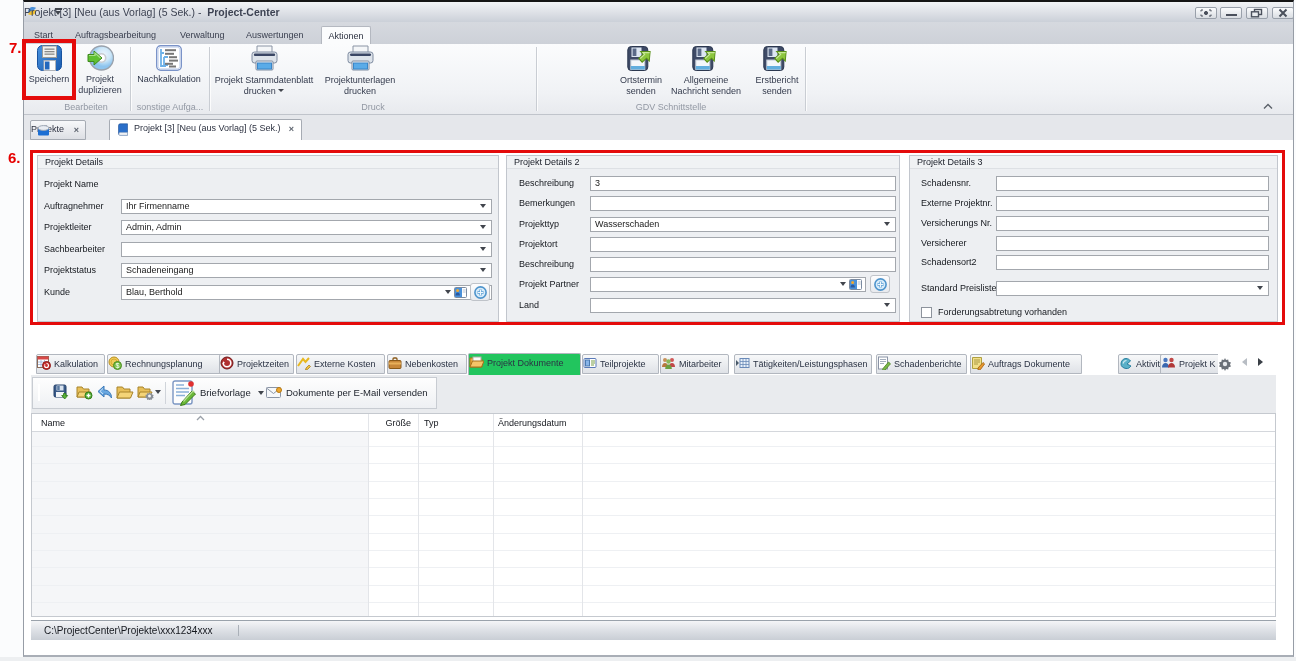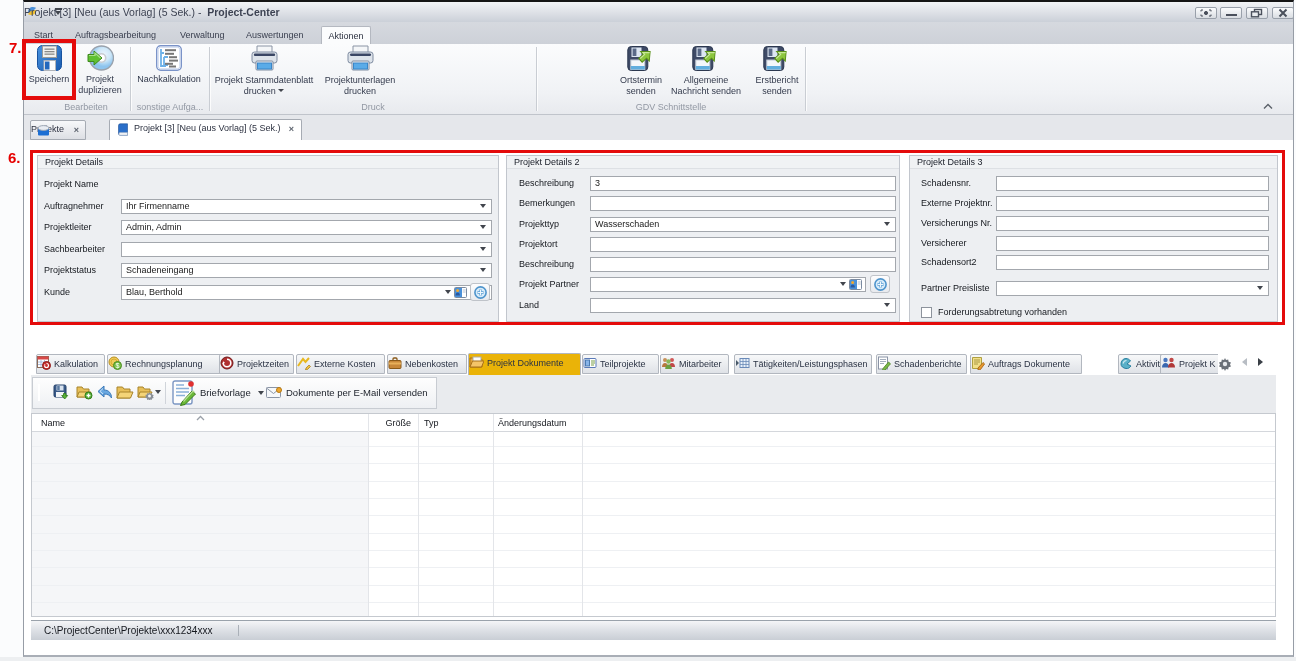--- a/index.html
+++ b/index.html
@@ -18,21 +18,21 @@
 .dtab{position:absolute;top:1px;height:20px;background:linear-gradient(#f7f8fa,#dddfe4);border:1px solid #a6abb3;border-radius:2px 2px 0 0;line-height:17px;color:#2c3140}
 .dtab.act{top:0;height:21px;background:#fff;border-bottom:none}
 .content{position:absolute;left:0;top:138px;width:1269px;height:502px;background:#fff}
 .panel{position:absolute;border:1px solid #c2c6cd;background:#edeff2;top:15px;height:167px}
 .phead{position:absolute;left:0;top:0;right:0;height:13px;background:#f0f2f4;border-bottom:1px solid #dde0e4;line-height:13px;padding-left:7px;color:#20242e}
 .flbl{position:absolute;line-height:15px;color:#15181e;white-space:nowrap}
 .fld{position:absolute;height:15px;background:#fff;border:1px solid #a3a7ad;line-height:13px;padding-left:4px;white-space:nowrap}
 .dar{position:absolute;width:0;height:0;border-left:3.5px solid transparent;border-right:3.5px solid transparent;border-top:4px solid #41454d}
 .plusbtn{position:absolute;width:20px;height:18px;background:linear-gradient(#fdfdfe,#e8eaee);border:1px solid #bfc3c9;border-radius:3px}
 .btab{position:absolute;top:214px;height:20px;background:linear-gradient(#f7f8f9,#dfe2e7);border:1px solid #b2b7bf;border-radius:2px 2px 0 0;line-height:18px;color:#2b3344;white-space:nowrap;overflow:hidden;text-align:left}
-.btab.act{top:213px;height:22px;background:#eab308;border-bottom:none}
+.btab.act{top:213px;height:22px;background:#22c55e;border-bottom:none}
 .btab svg{vertical-align:-3px;margin-right:3px}
 .redbox{position:absolute;border:3px solid #e40b0b}
 .rednum{position:absolute;color:#e60000;font-weight:bold;font-size:15px}
 .wbtn{position:absolute;top:5px;width:22px;height:12px;background:linear-gradient(#fbfcfd,#d9dde2);border:1px solid #99a0aa;border-radius:2px}
 .hline{position:absolute;height:1px;background:#eef0f3}
 .vline{position:absolute;width:1px;background:#e3e5e9}
 </style></head>
 <body>
 <div id="page">
 <div id="win">
@@ -262,21 +262,21 @@
 <div class="flbl" style="left:897px;top:36px">Schadensnr.</div>
         <div class="fld" style="left:972px;top:36px;width:273px"></div>
 <div class="flbl" style="left:897px;top:56px">Externe Projektnr.</div>
         <div class="fld" style="left:972px;top:56px;width:273px"></div>
 <div class="flbl" style="left:897px;top:76px">Versicherungs Nr.</div>
         <div class="fld" style="left:972px;top:76px;width:273px"></div>
 <div class="flbl" style="left:897px;top:96px">Versicherer</div>
         <div class="fld" style="left:972px;top:96px;width:273px"></div>
 <div class="flbl" style="left:897px;top:115px">Schadensort2</div>
         <div class="fld" style="left:972px;top:115px;width:273px"></div>
-<div class="flbl" style="left:897px;top:141px">Partner Preisliste</div>
+<div class="flbl" style="left:897px;top:141px">Standard Preisliste</div>
         <div class="fld" style="left:972px;top:141px;width:273px"></div>
         <div class="dar" style="left:1233px;top:146px"></div>
 <div class="abs" style="left:897px;top:167px;width:11px;height:11px;background:#fff;border:1px solid #8d939c"></div>
 <div class="flbl" style="left:914px;top:165px">Forderungsabtretung vorhanden</div>
 <div class="btab" style="left:12px;width:69px"><svg width="14" height="14" viewBox="0 0 14 14">
             <rect x="0.5" y="0.5" width="11" height="11" fill="#fff" stroke="#8a6a58"></rect>
             <rect x="0.5" y="0.5" width="11" height="3" fill="#d84848"></rect>
             <path d="M1 6h10M1 8.5h10M4 4v7M7.5 4v7" stroke="#9ab0d8" stroke-width="0.8"></path>
             <circle cx="9.5" cy="9.5" r="4" fill="#c83030" stroke="#8a1818"></circle>
             <path d="M9.5 7.5a2 2 0 1 1-2 2" fill="none" stroke="#fff" stroke-width="1.1"></path>

